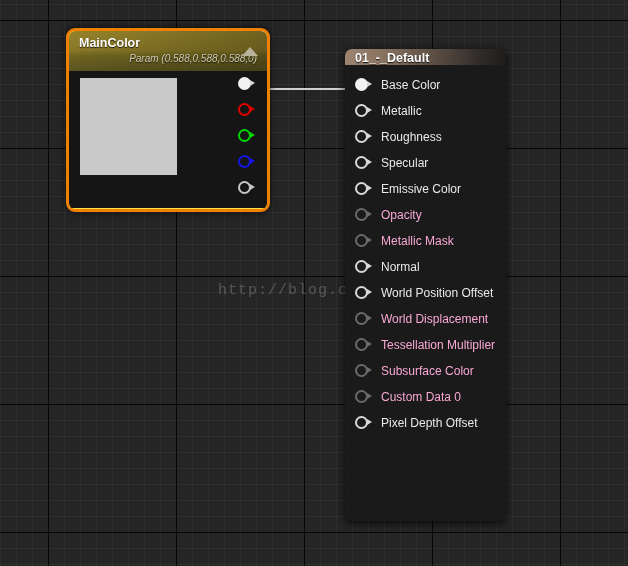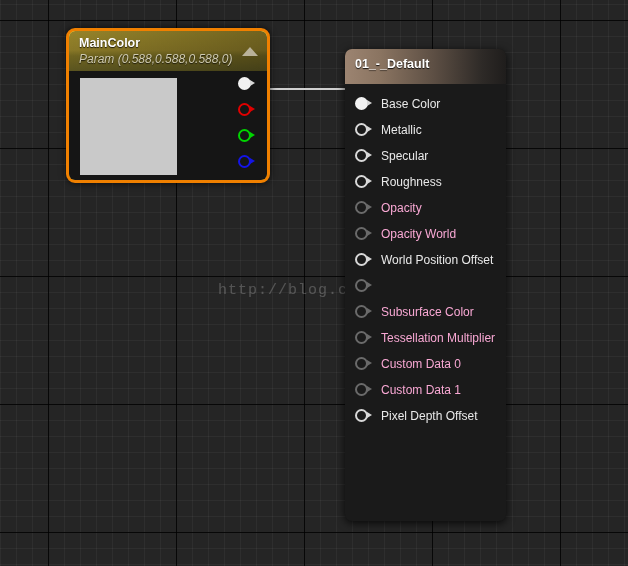--- a/index.html
+++ b/index.html
@@ -36,21 +36,21 @@
     white-space:nowrap; user-select:none;
   }
 
   
   #wire-layer{ position:absolute; left:0; top:0; width:628px; height:566px; }
 
   
   .node{ position:absolute; }
 
   #param-node{
-    left:66px; top:28px; width:204px; height:155px;
+    left:66px; top:28px; width:204px; height:184px;
     border:3px solid #F08000;
     border-radius:9px;
     background:#fde047;
     box-shadow:0 0 7px rgba(0,0,0,0.75);
     overflow:hidden;
   }
   #param-node-header{
     position:relative;
     height:40px;
     padding:4px 10px 0 10px;
@@ -58,22 +58,22 @@
     background-image:
       linear-gradient(to right, rgba(0,0,0,0.0) 0%, rgba(0,0,0,0.25) 100%),
       linear-gradient(to bottom, #96842a 0%, #897827 48%, #6f6420 62%, #5a5420 100%);
     border-top-left-radius:6px; border-top-right-radius:6px;
   }
   #param-node-title{
     font-size:12.5px; font-weight:bold; color:#ffffff;
     line-height:16px; text-shadow:0 1px 1px rgba(0,0,0,0.8);
   }
   #param-node-subtitle{
-    font-size:12px; font-style:italic; color:#cfcab0;
-    line-height:16px; text-shadow:0 1px 1px rgba(0,0,0,0.7);
+    font-size:10px; font-style:italic; color:#cfcab0;
+    line-height:16px; text-shadow:0 1px 1px rgba(0,0,0,0.7);text-align:right;
   }
   #param-collapse-arrow{
     position:absolute; right:9px; top:16px;
     width:0; height:0;
     border-left:8px solid transparent;
     border-right:8px solid transparent;
     border-bottom:9px solid #b9b29a;
   }
   #param-node-body{
     position:relative; height:137px; background:#151515;
@@ -109,21 +109,21 @@
 
   
   #material-node{
     left:345px; top:49px; width:161px; height:472px;
     border-radius:7px;
     background:#1a1a1a;
     box-shadow:0 2px 8px rgba(0,0,0,0.8);
     overflow:hidden;
   }
   #material-node-header{
-    height:35px; padding:6px 0 0 10px;
+    height:16px; padding:0 0 0 10px;
     background-image:linear-gradient(to right, #9c8471 0%, #8a7461 22%, #5d4f44 55%, #2e2a27 85%, #1f1d1c 100%);
     border-top-left-radius:5px; border-top-right-radius:5px;
   }
   #material-node-title{
     font-size:12.5px; font-weight:bold; color:#ffffff;
     line-height:19px; text-shadow:0 1px 1px rgba(0,0,0,0.85);
   }
   #material-pins{ padding:7px 0 10px 0; }
   .input-row{
     display:flex; align-items:center; height:26px; padding-left:10px;
@@ -197,83 +197,91 @@
           <span class="ring"></span>
           <span class="arrow"></span>
         </span>
         <span class="input-label">Metallic</span>
       </div>
       <div class="input-row">
         <span class="pin">
           <span class="ring"></span>
           <span class="arrow"></span>
         </span>
+        <span class="input-label">Roughness</span>
+      </div>
+      <div class="input-row">
+        <span class="pin">
+          <span class="ring"></span>
+          <span class="arrow"></span>
+        </span>
         <span class="input-label">Specular</span>
       </div>
       <div class="input-row">
         <span class="pin">
           <span class="ring"></span>
           <span class="arrow"></span>
         </span>
-        <span class="input-label">Roughness</span>
+        <span class="input-label">Emissive Color</span>
       </div>
       <div class="input-row disabled">
         <span class="pin">
           <span class="ring"></span>
           <span class="arrow"></span>
         </span>
         <span class="input-label">Opacity</span>
       </div>
       <div class="input-row disabled">
         <span class="pin">
           <span class="ring"></span>
           <span class="arrow"></span>
         </span>
-        <span class="input-label">Opacity World</span>
+        <span class="input-label">Metallic Mask</span>
+      </div>
+      <div class="input-row">
+        <span class="pin">
+          <span class="ring"></span>
+          <span class="arrow"></span>
+        </span>
+        <span class="input-label">Normal</span>
       </div>
       <div class="input-row">
         <span class="pin">
           <span class="ring"></span>
           <span class="arrow"></span>
         </span>
         <span class="input-label">World Position Offset</span>
       </div>
       <div class="input-row disabled">
         <span class="pin">
           <span class="ring"></span>
           <span class="arrow"></span>
         </span>
+        <span class="input-label">World Displacement</span>
+      </div>
+      <div class="input-row disabled">
+        <span class="pin">
+          <span class="ring"></span>
+          <span class="arrow"></span>
+        </span>
+        <span class="input-label">Tessellation Multiplier</span>
       </div>
       <div class="input-row disabled">
         <span class="pin">
           <span class="ring"></span>
           <span class="arrow"></span>
         </span>
         <span class="input-label">Subsurface Color</span>
       </div>
       <div class="input-row disabled">
         <span class="pin">
           <span class="ring"></span>
           <span class="arrow"></span>
         </span>
-        <span class="input-label">Tessellation Multiplier</span>
-      </div>
-      <div class="input-row disabled">
-        <span class="pin">
-          <span class="ring"></span>
-          <span class="arrow"></span>
-        </span>
         <span class="input-label">Custom Data 0</span>
-      </div>
-      <div class="input-row disabled">
-        <span class="pin">
-          <span class="ring"></span>
-          <span class="arrow"></span>
-        </span>
-        <span class="input-label">Custom Data 1</span>
       </div>
       <div class="input-row">
         <span class="pin">
           <span class="ring"></span>
           <span class="arrow"></span>
         </span>
         <span class="input-label">Pixel Depth Offset</span>
       </div>
     </div>
 </div>

